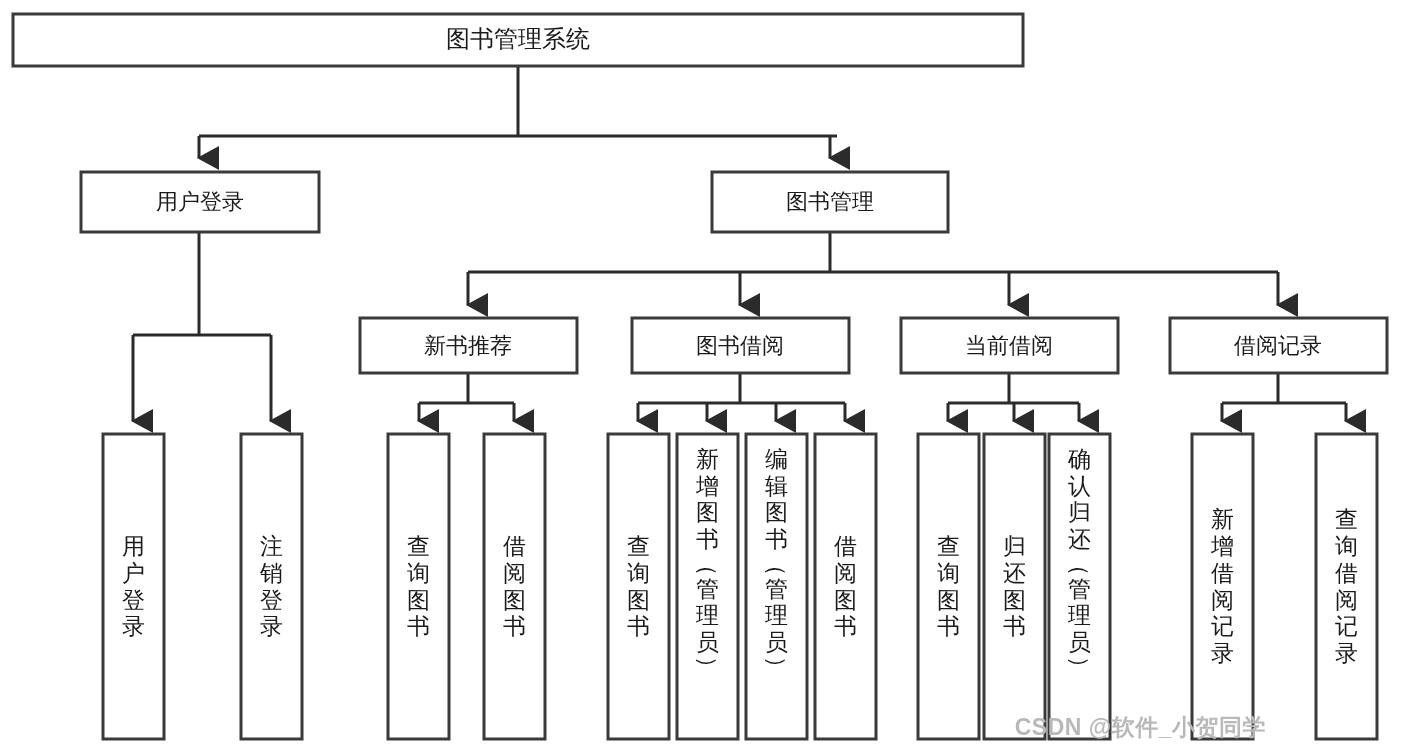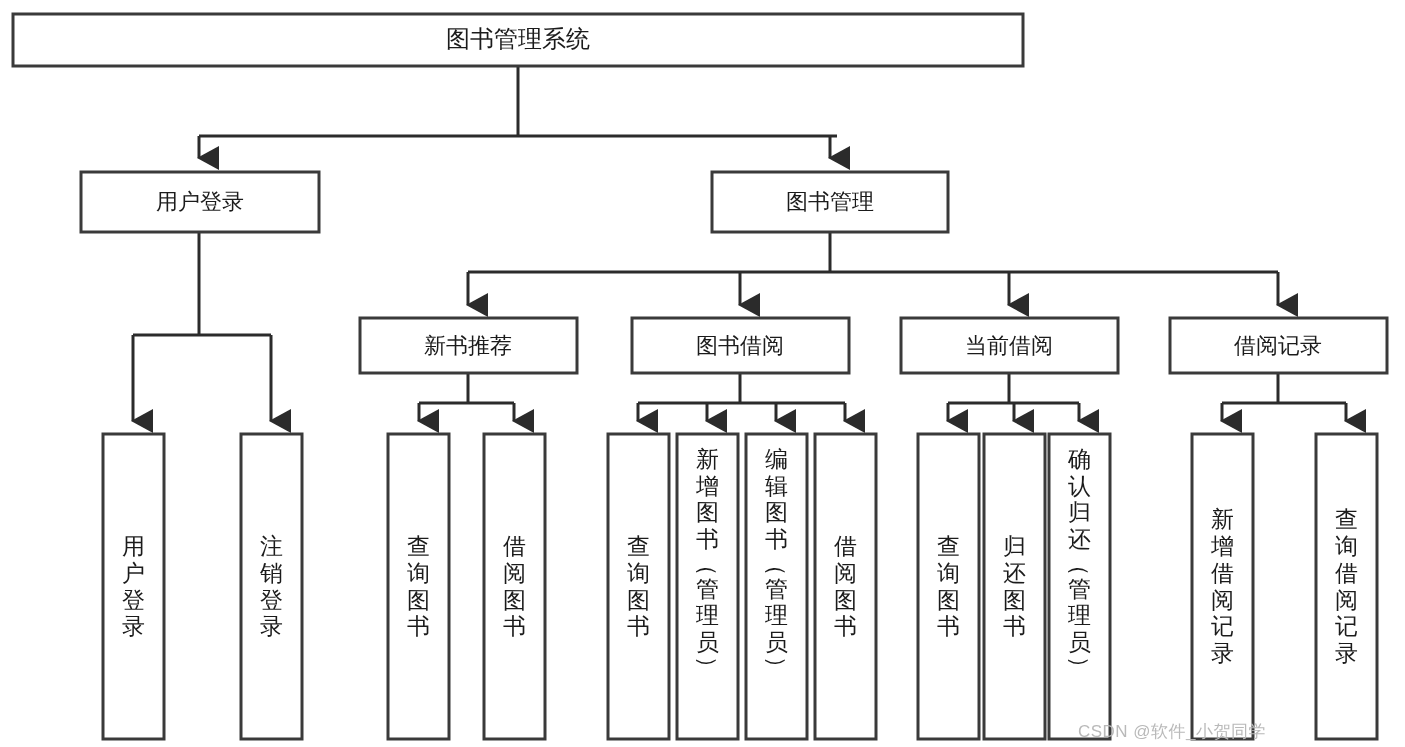--- a/index.html
+++ b/index.html
@@ -61,24 +61,25 @@
     text-align: center;
     pointer-events: none;
     white-space: pre;
   }
   .vlabel span { display: block; }
   .watermark {
     position: absolute;
     right: 8px;
     bottom: 4px;
     font-family: "Liberation Sans", "DejaVu Sans", sans-serif;
-    font-size: 17px;
+    font-size: 23px;
     color: #b9b9b9;
     letter-spacing: 0.5px;
     white-space: nowrap;
+    font-weight: bold;
   }
 </style>
 </head>
 <body>
 
 <div id="diagram-root">
 
   <svg class="diagram-canvas" viewBox="0 0 1405 747" xmlns="http://www.w3.org/2000/svg">
     <defs>
       <marker id="arrow" viewBox="0 0 12 12" refX="6" refY="10" markerWidth="8" markerHeight="10" orient="auto">

